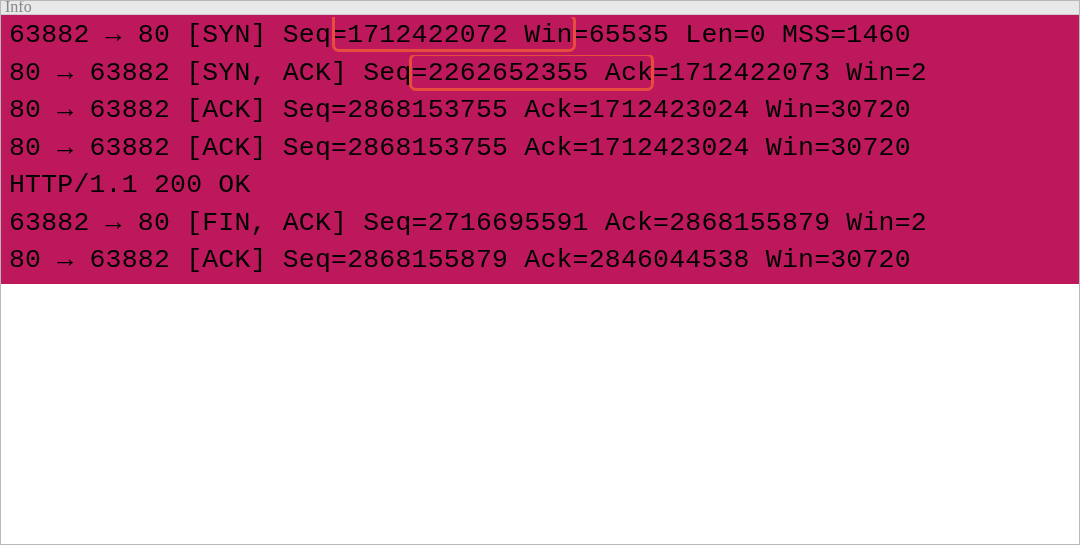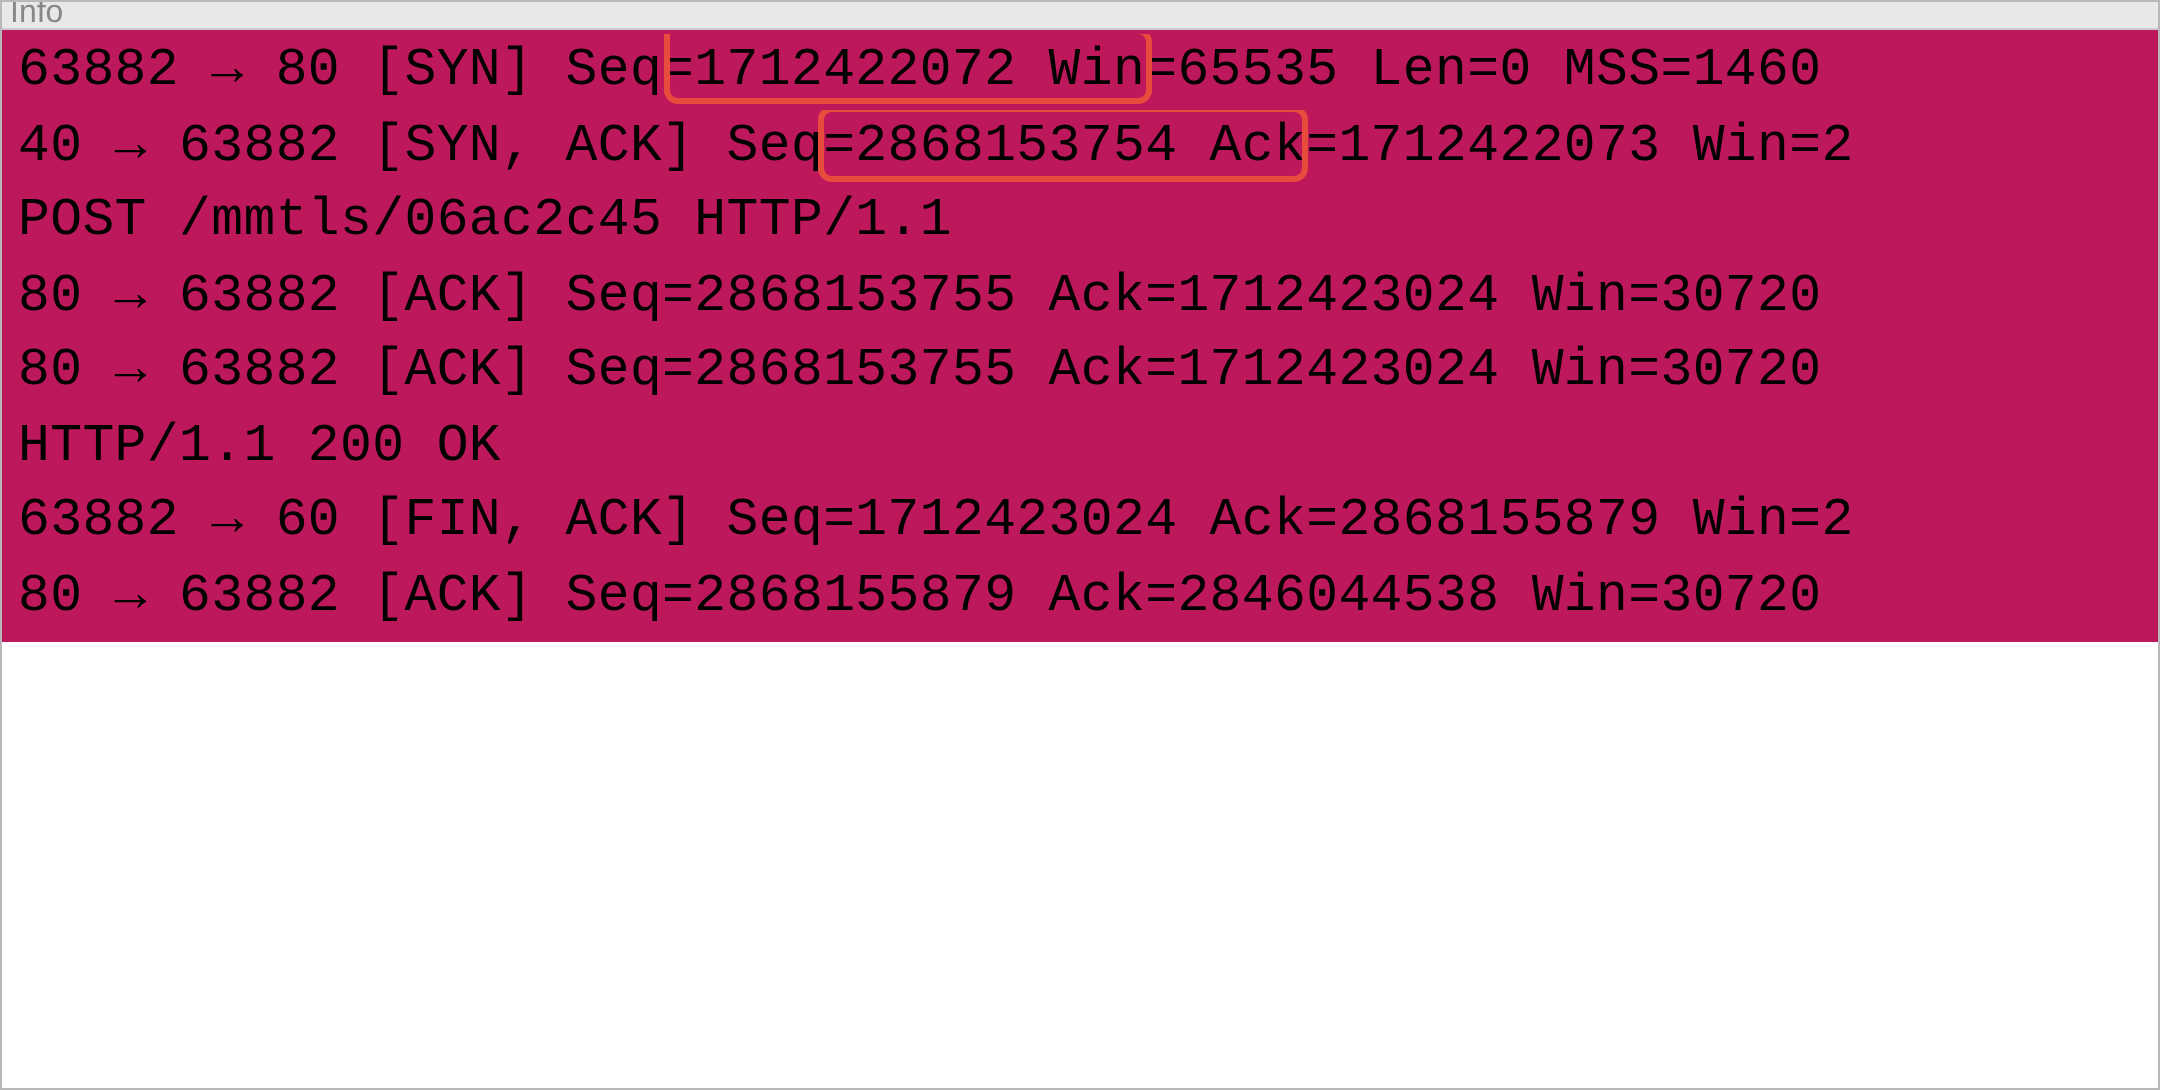--- a/index.html
+++ b/index.html
@@ -11,21 +11,21 @@
       width: 1080px;
       height: 545px;
       overflow: hidden;
       font-family: "Courier New", Courier, monospace;
       background: #fff;
       border: 1px solid #b8b8b8;
     }
     .header {
       background: #e8e8e8;
       color: #888;
-      font-family: Liberation Sans, sans-serif;
+      font-family: Liberation Serif, serif;
       font-size: 16px;
       padding: 0 4px 2px 4px;
       border-bottom: 1px solid #ccc;
       height: 14px;
       line-height: 12px;
       overflow: hidden;
     }
     .packet-list {
       background: #be185d;
       padding: 2px 0 4px 0;
@@ -67,34 +67,31 @@
 <div class="header">
   <span>Info</span>
 </div>
 
 <div class="packet-list">
   <div class="packet-row">
     <span>63882 → 80  [SYN]  Seq=1712422072  Win=65535  Len=0  MSS=1460 </span>
     <span class="highlight-box hb1"></span>
   </div>
   <div class="packet-row">
-    <span>40 → 63882  [SYN, ACK]  Seq=2868153754  Ack=1712422073 Win=2</span>
+    <span>80 → 63882  [SYN, ACK]  Seq=2262652355  Ack=1712422073 Win=2</span>
     <span class="highlight-box hb2"></span>
-  </div>
-  <div class="packet-row">
-    <span>POST /mmtls/06ac2c45 HTTP/1.1</span>
   </div>
   <div class="packet-row">
     <span>80 → 63882  [ACK]  Seq=2868153755  Ack=1712423024 Win=30720 </span>
   </div>
   <div class="packet-row">
     <span>80 → 63882  [ACK]  Seq=2868153755  Ack=1712423024 Win=30720 </span>
   </div>
   <div class="packet-row">
     <span>HTTP/1.1 200 OK</span>
   </div>
   <div class="packet-row">
-    <span>63882 → 60  [FIN, ACK]  Seq=1712423024  Ack=2868155879 Win=2</span>
+    <span>63882 → 80  [FIN, ACK]  Seq=2716695591  Ack=2868155879 Win=2</span>
   </div>
   <div class="packet-row">
     <span>80 → 63882  [ACK]  Seq=2868155879  Ack=2846044538 Win=30720 </span>
   </div>
 </div>
 
 </body></html>

